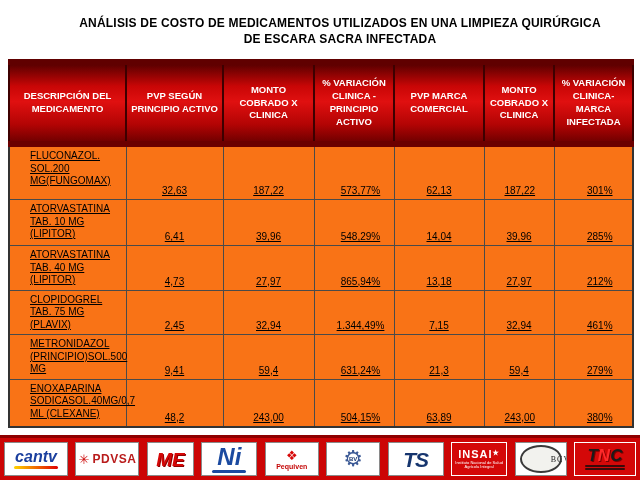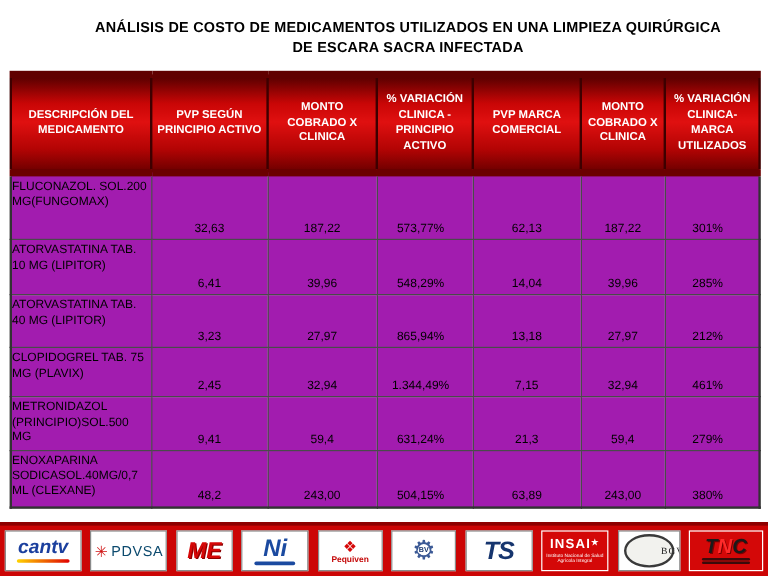--- a/index.html
+++ b/index.html
@@ -24,22 +24,22 @@
   col.c4{width:90px}col.c5{width:70px}col.c6{width:79px}
   thead th{
     background:linear-gradient(180deg,#5e0000 0%,#c90606 28%,#e01010 48%,#b30404 78%,#740000 100%);
     color:#fff;font-weight:bold;font-size:9.5px;line-height:1.35;
     text-align:center;vertical-align:middle;height:72px;
     border-left:2px solid #3d0000;border-right:2px solid #3d0000;
     border-top:6px solid #600000;border-bottom:6px solid #6b0000;
     padding:2px 3px;
   }
   tbody td{
-    background:#a21caf;border:1px solid #4a4a4a;
-    vertical-align:bottom;padding:3px 0;
+    background:#f97316;border:1px solid #4a4a4a;
+    vertical-align:bottom;padding:3px 20px;text-decoration:underline;
   }
   tbody tr:nth-child(1) td{height:46px}
   tbody tr:nth-child(2) td{height:39px}
   tbody tr:nth-child(3) td{height:37px}
   tbody tr:nth-child(4) td{height:34px}
   tbody tr:nth-child(5) td{height:36px}
   tbody tr:nth-child(6) td{height:40px}
   td.c-desc{text-align:left;vertical-align:top;line-height:1.25;}
   td.c-num{text-align:center;}
   td.c-pct{text-align:center;padding-right:7px;}
@@ -54,23 +54,23 @@
   .logo{
     background:#fff;border:1px solid #8a8a8a;height:34px;
     display:flex;flex-direction:column;align-items:center;justify-content:center;
     box-sizing:border-box;overflow:hidden;flex:0 0 auto;
   }
   .logo.redcard{background:#d40808;border-color:#ffffff;color:#fff;}
   .cantv-text{font-weight:bold;font-style:italic;font-size:16px;color:#1b3f9e;line-height:1;}
   .cantv-swoosh{width:44px;height:3px;background:linear-gradient(90deg,#ffd400,#e00000);border-radius:2px;margin-top:1px;}
   .pdvsa-row{display:flex;align-items:center;gap:3px;}
   .pdvsa-star{color:#cf1212;font-size:13px;line-height:1;}
-  .pdvsa-text{font-weight:normal;font-size:12px;color:#0c4a6e;letter-spacing:.5px;}
+  .pdvsa-text{font-weight:bold;font-size:12px;color:#b91c1c;letter-spacing:.5px;}
   .me-text{font-weight:bold;font-style:italic;font-size:19px;color:#d60808;line-height:1;text-shadow:1px 1px 0 #8e0000;}
-  .ni-text{font-weight:bold;font-style:italic;font-size:20px;color:#1b4aa0;line-height:1;}
+  .ni-text{font-weight:bold;font-style:italic;font-size:24px;color:#1b4aa0;line-height:1;}
   .ni-swoosh{width:34px;height:3px;background:#1b4aa0;border-radius:2px;margin-top:1px;}
   .peq-diamond{color:#d60808;font-size:13px;line-height:1;}
   .peq-text{font-weight:bold;font-size:7px;color:#c40606;margin-top:1px;}
   .gear{position:relative;width:24px;height:24px;display:flex;align-items:center;justify-content:center;}
   .gear-glyph{font-size:22px;color:#3c5a96;line-height:1;}
   .gear-label{position:absolute;font-size:6px;font-weight:bold;color:#16356e;background:#fff;border-radius:50%;padding:0 1px;}
   .ts-text{font-weight:bold;font-style:italic;font-size:21px;color:#16356e;line-height:1;letter-spacing:-1px;}
   .insai-row{font-weight:bold;font-size:11px;letter-spacing:1px;line-height:1;}
   .insai-star{font-size:7px;vertical-align:top;}
   .tiny-caption{font-size:4px;line-height:1.1;text-align:center;margin-top:1px;}
@@ -104,21 +104,21 @@
         <col class="c6">
   </colgroup>
   <thead>
     <tr>
       <th>DESCRIPCIÓN DEL MEDICAMENTO</th>
       <th>PVP SEGÚN PRINCIPIO ACTIVO</th>
       <th>MONTO COBRADO X CLINICA</th>
       <th>% VARIACIÓN CLINICA - PRINCIPIO ACTIVO</th>
       <th>PVP MARCA COMERCIAL</th>
       <th>MONTO COBRADO X CLINICA</th>
-      <th>% VARIACIÓN CLINICA- MARCA UTILIZADOS</th>
+      <th>% VARIACIÓN CLINICA- MARCA INFECTADA</th>
     </tr>
   </thead>
   <tbody>
     <tr>
       <td class="c-desc">FLUCONAZOL. SOL.200 MG(FUNGOMAX)</td>
       <td class="c-num">32,63</td>
       <td class="c-num">187,22</td>
       <td class="c-pct">573,77%</td>
       <td class="c-num">62,13</td>
       <td class="c-num">187,22</td>
@@ -128,21 +128,21 @@
       <td class="c-desc">ATORVASTATINA TAB. 10 MG (LIPITOR)</td>
       <td class="c-num">6,41</td>
       <td class="c-num">39,96</td>
       <td class="c-pct">548,29%</td>
       <td class="c-num">14,04</td>
       <td class="c-num">39,96</td>
       <td class="c-pct">285%</td>
     </tr>
     <tr>
       <td class="c-desc">ATORVASTATINA TAB. 40 MG (LIPITOR)</td>
-      <td class="c-num">3,23</td>
+      <td class="c-num">4,73</td>
       <td class="c-num">27,97</td>
       <td class="c-pct">865,94%</td>
       <td class="c-num">13,18</td>
       <td class="c-num">27,97</td>
       <td class="c-pct">212%</td>
     </tr>
     <tr>
       <td class="c-desc">CLOPIDOGREL TAB. 75 MG (PLAVIX)</td>
       <td class="c-num">2,45</td>
       <td class="c-num">32,94</td>

